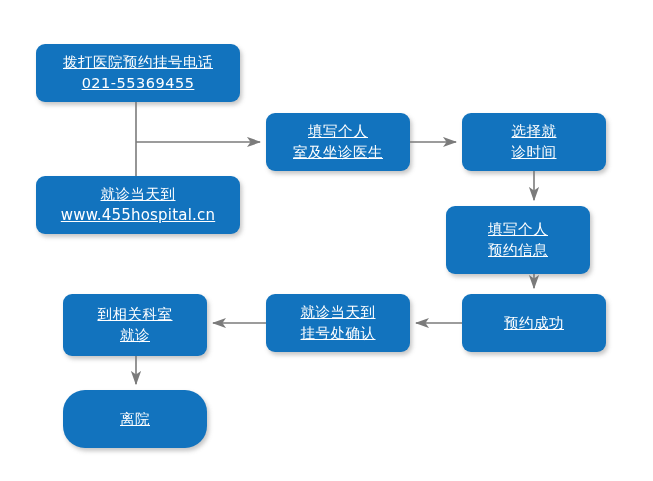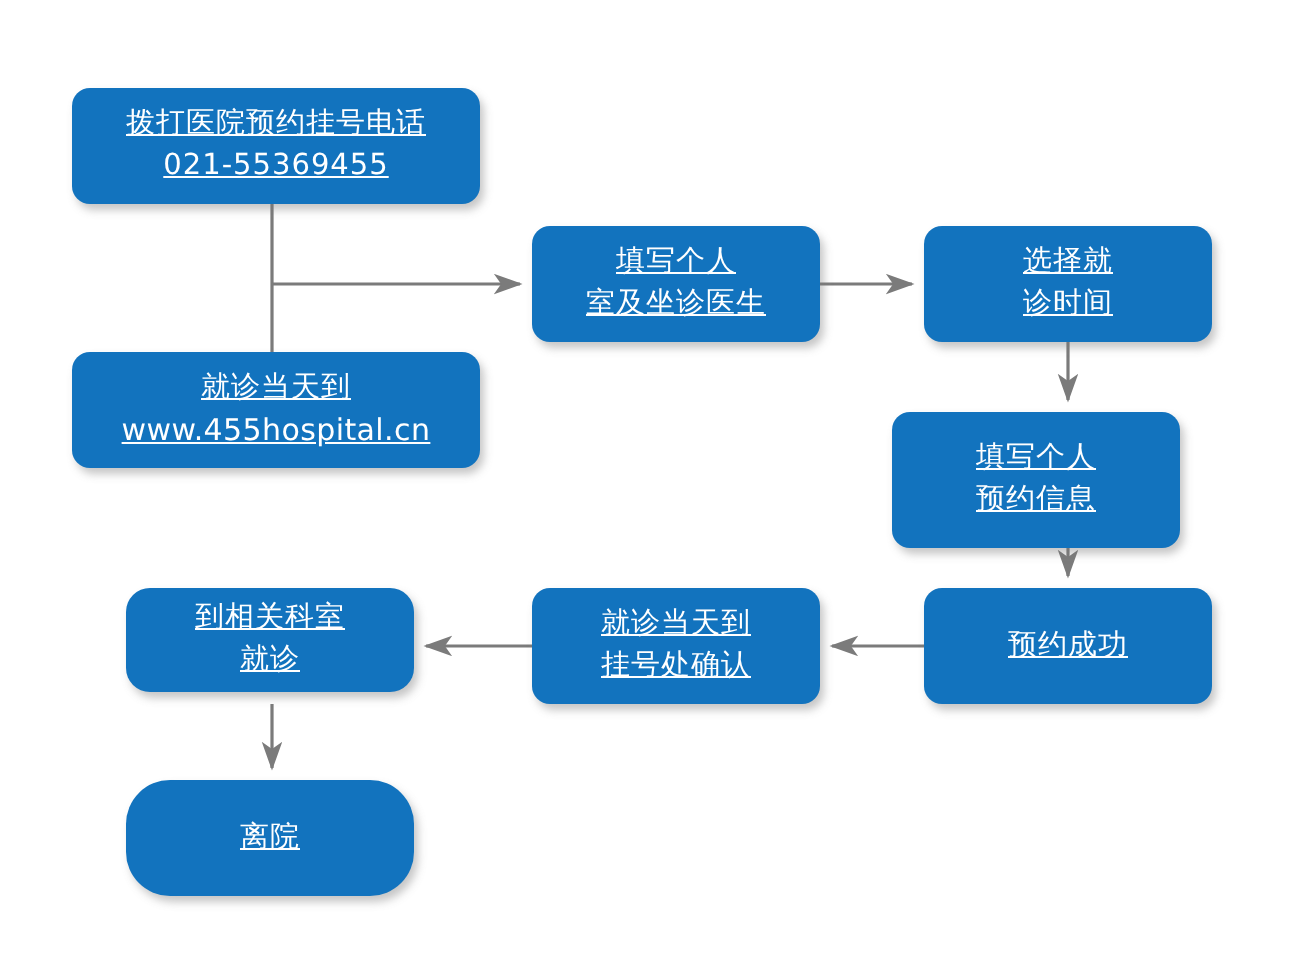--- a/index.html
+++ b/index.html
@@ -109,21 +109,21 @@
   <div class="node" style="left:462px; top:294px; width:144px; height:58px;">
     <span class="line1">预约成功</span>
 
   </div>
 
   <div class="node" style="left:266px; top:294px; width:144px; height:58px;">
     <span class="line1">就诊当天到</span>
     <span class="line2">挂号处确认</span>
   </div>
 
-  <div class="node" style="left:63px; top:294px; width:144px; height:52px;border-radius:12px;">
+  <div class="node" style="left:63px; top:294px; width:144px; height:62px;">
     <span class="line1">到相关科室</span>
     <span class="line2">就诊</span>
   </div>
 
   <div class="node" style="left:63px; top:390px; width:144px; height:58px;border-radius:22px;">
     <span class="line1">离院</span>
 
   </div>
 
 </div>

